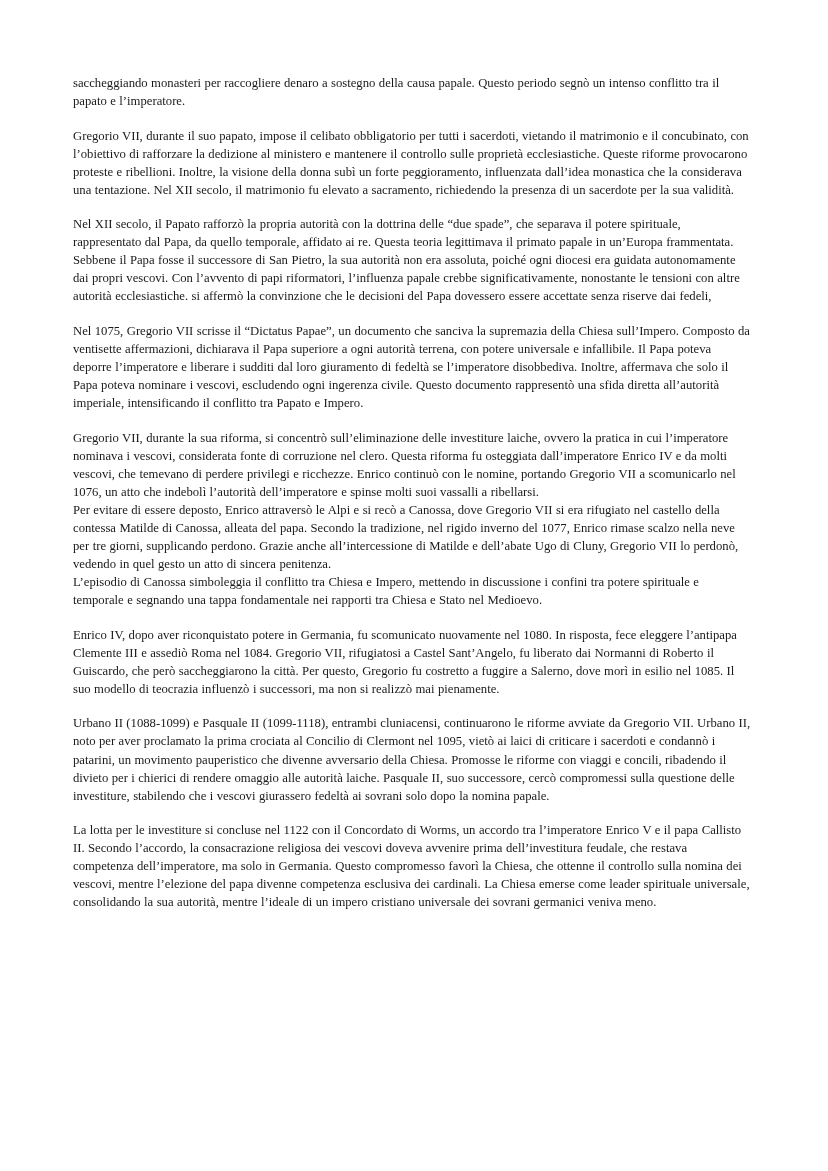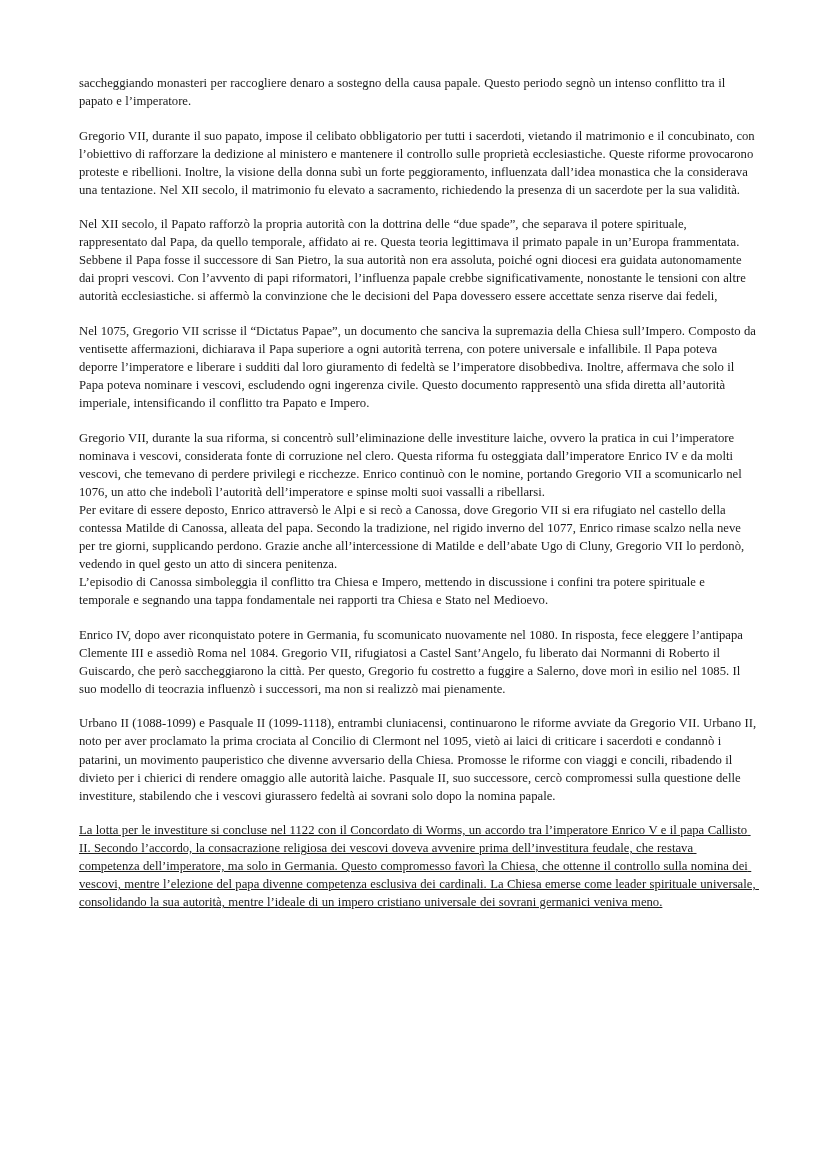--- a/index.html
+++ b/index.html
@@ -11,39 +11,38 @@
   .page {
     position: relative;
     width: 828px;
     height: 1171px;
     background: #ffffff;
     overflow: hidden;
     box-sizing: border-box;
   }
   .doc-body {
     position: absolute;
-    left: 79px;
+    left: 73px;
     top: 74px;
     width: 678px;
   }
   .para {
     font-family: "Liberation Serif", "DejaVu Serif", serif;
     font-size: 12.7px;
     line-height: 18.05px;
     color: #1a1a1a;
     text-align: left;
     margin: 0 0 16.5px 0;
     padding: 0;
     -webkit-font-smoothing: antialiased;
     white-space: pre-wrap;
     word-spacing: 0.02em;
   }
   .para:last-child {
     margin-bottom: 0;
-    text-decoration: underline;
   }
 </style>
 </head>
 <body>
 
 <div class="page">
   <div class="doc-body">
     <p class="para">saccheggiando monasteri per raccogliere denaro a sostegno della causa papale. Questo periodo segnò un intenso conflitto tra il papato e l’imperatore.</p>
     <p class="para">Gregorio VII, durante il suo papato, impose il celibato obbligatorio per tutti i sacerdoti, vietando il matrimonio e il concubinato, con l’obiettivo di rafforzare la dedizione al ministero e mantenere il controllo sulle proprietà ecclesiastiche. Queste riforme provocarono proteste e ribellioni. Inoltre, la visione della donna subì un forte peggioramento, influenzata dall’idea monastica che la considerava una tentazione. Nel XII secolo, il matrimonio fu elevato a sacramento, richiedendo la presenza di un sacerdote per la sua validità.</p>
     <p class="para">Nel XII secolo, il Papato rafforzò la propria autorità con la dottrina delle “due spade”, che separava il potere spirituale, rappresentato dal Papa, da quello temporale, affidato ai re. Questa teoria legittimava il primato papale in un’Europa frammentata. Sebbene il Papa fosse il successore di San Pietro, la sua autorità non era assoluta, poiché ogni diocesi era guidata autonomamente dai propri vescovi. Con l’avvento di papi riformatori, l’influenza papale crebbe significativamente, nonostante le tensioni con altre autorità ecclesiastiche. si affermò la convinzione che le decisioni del Papa dovessero essere accettate senza riserve dai fedeli,</p>

